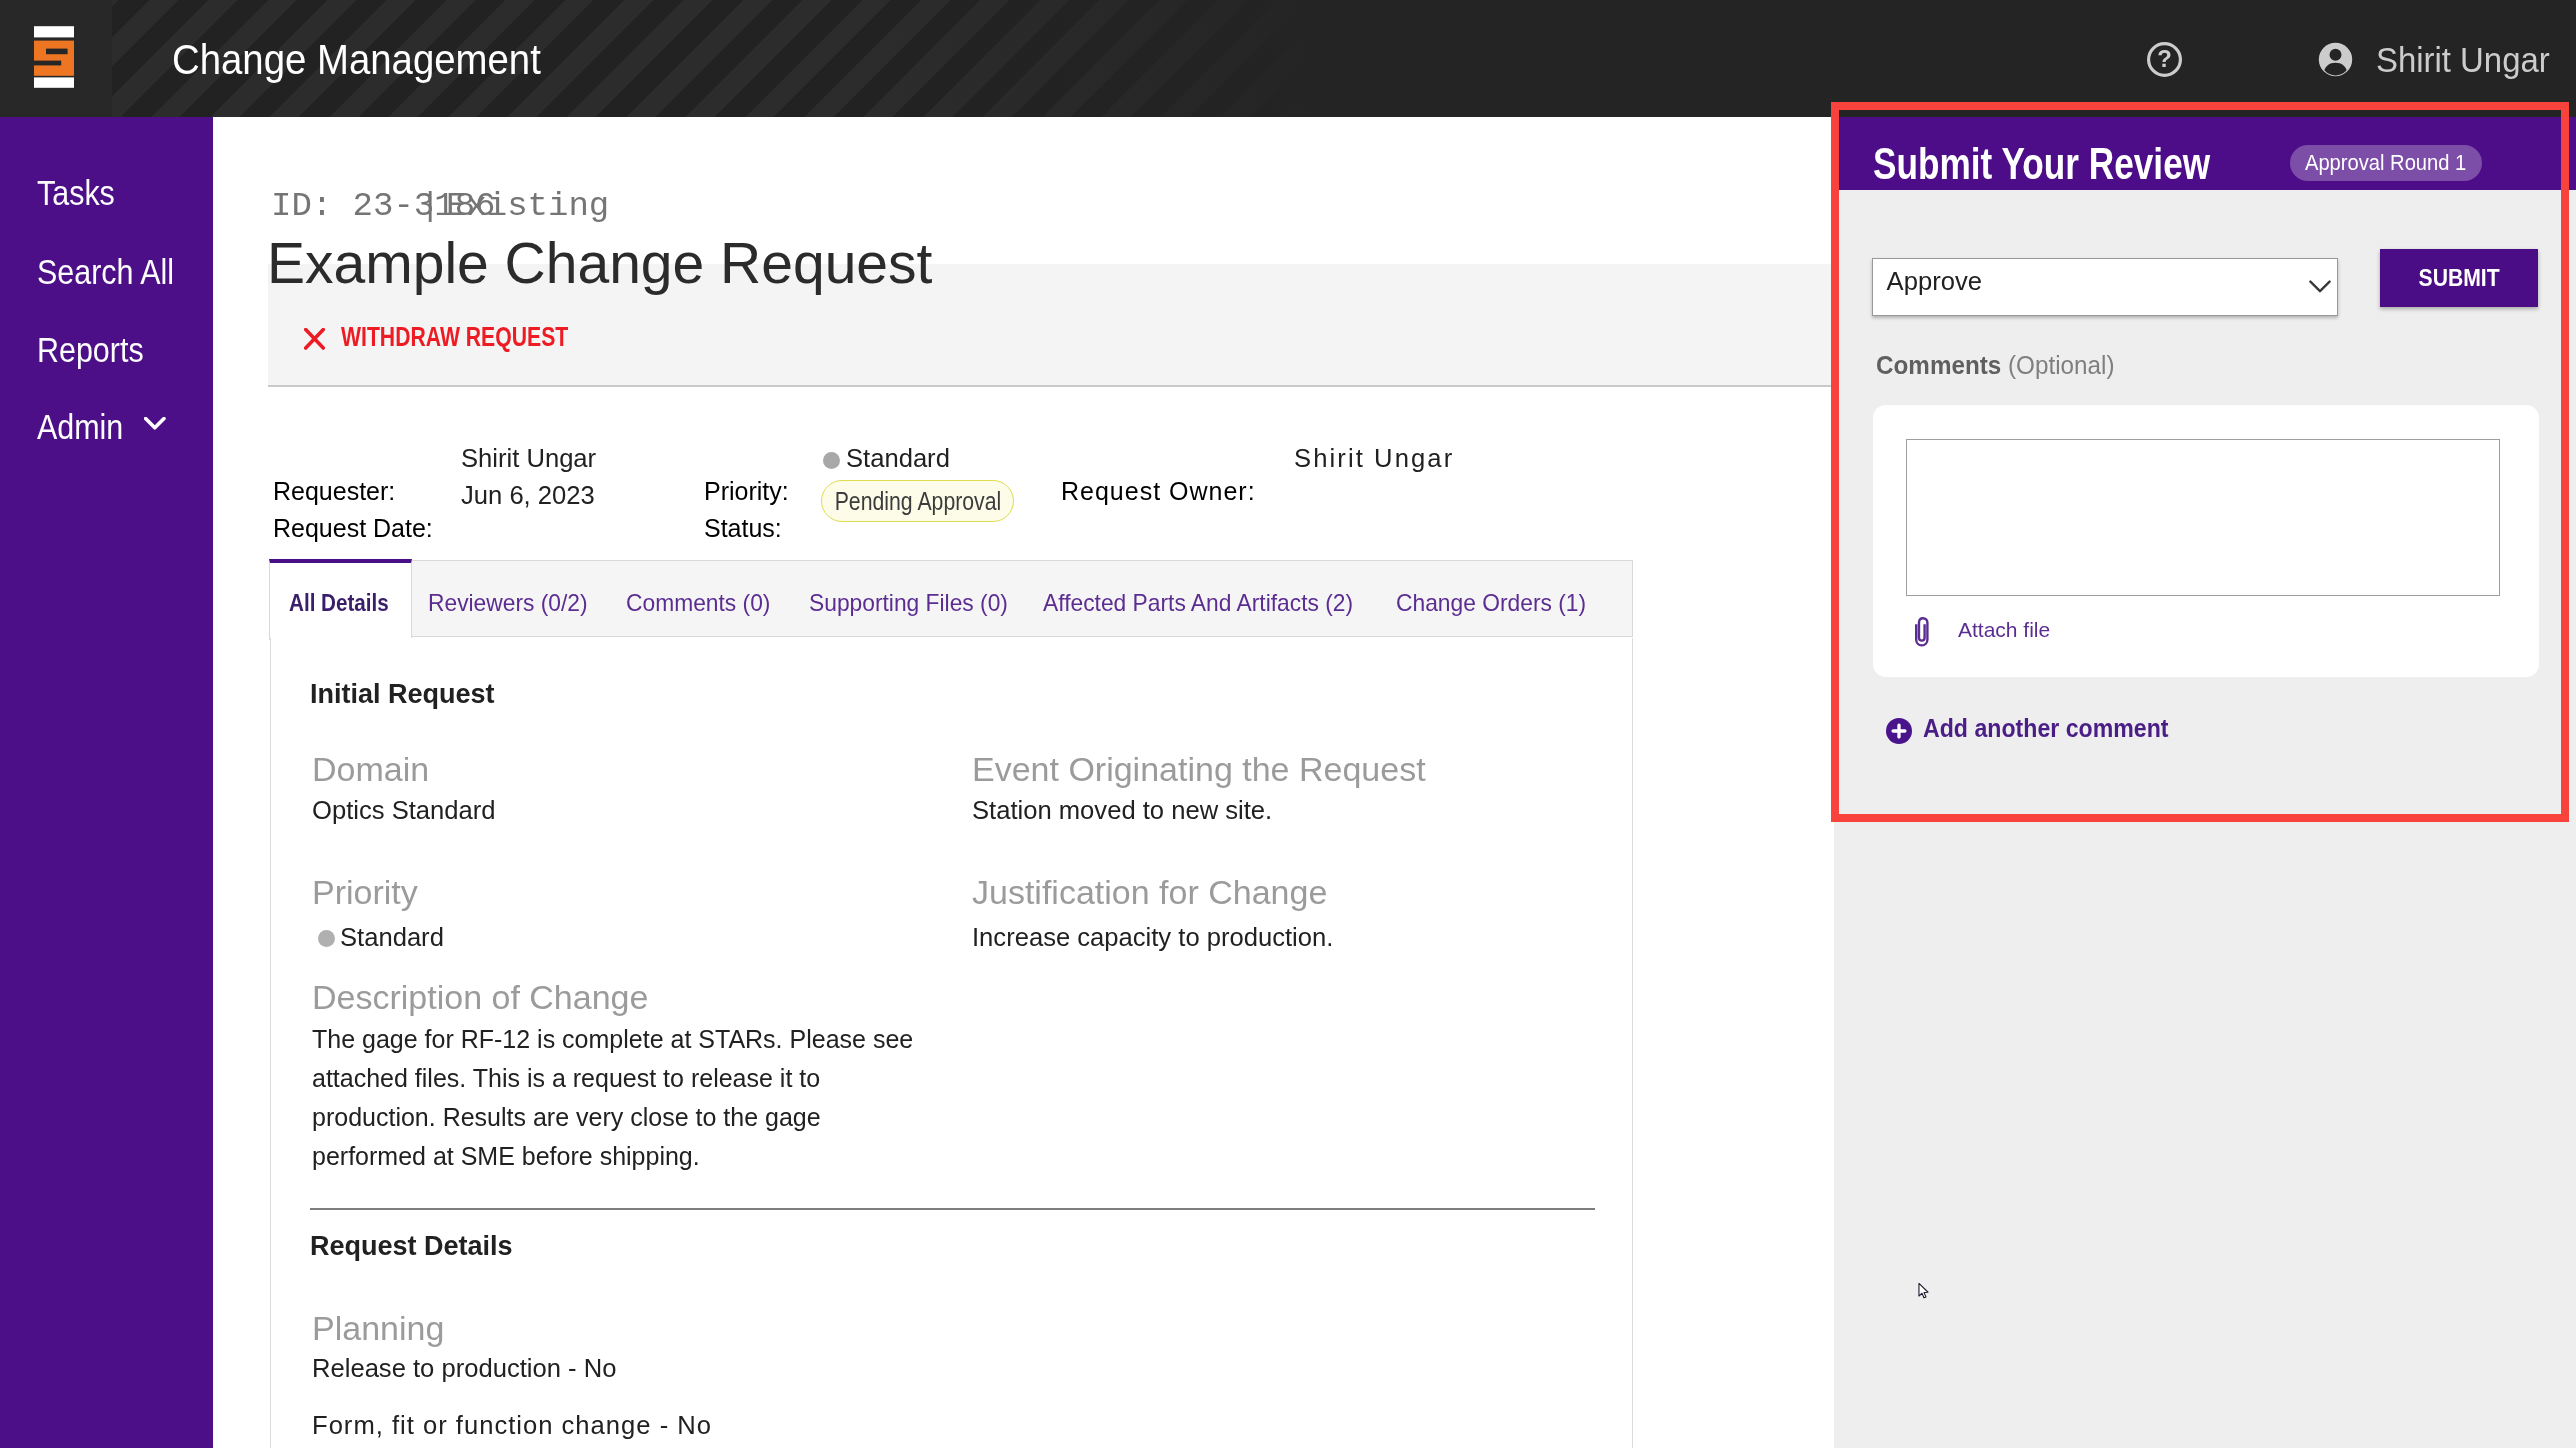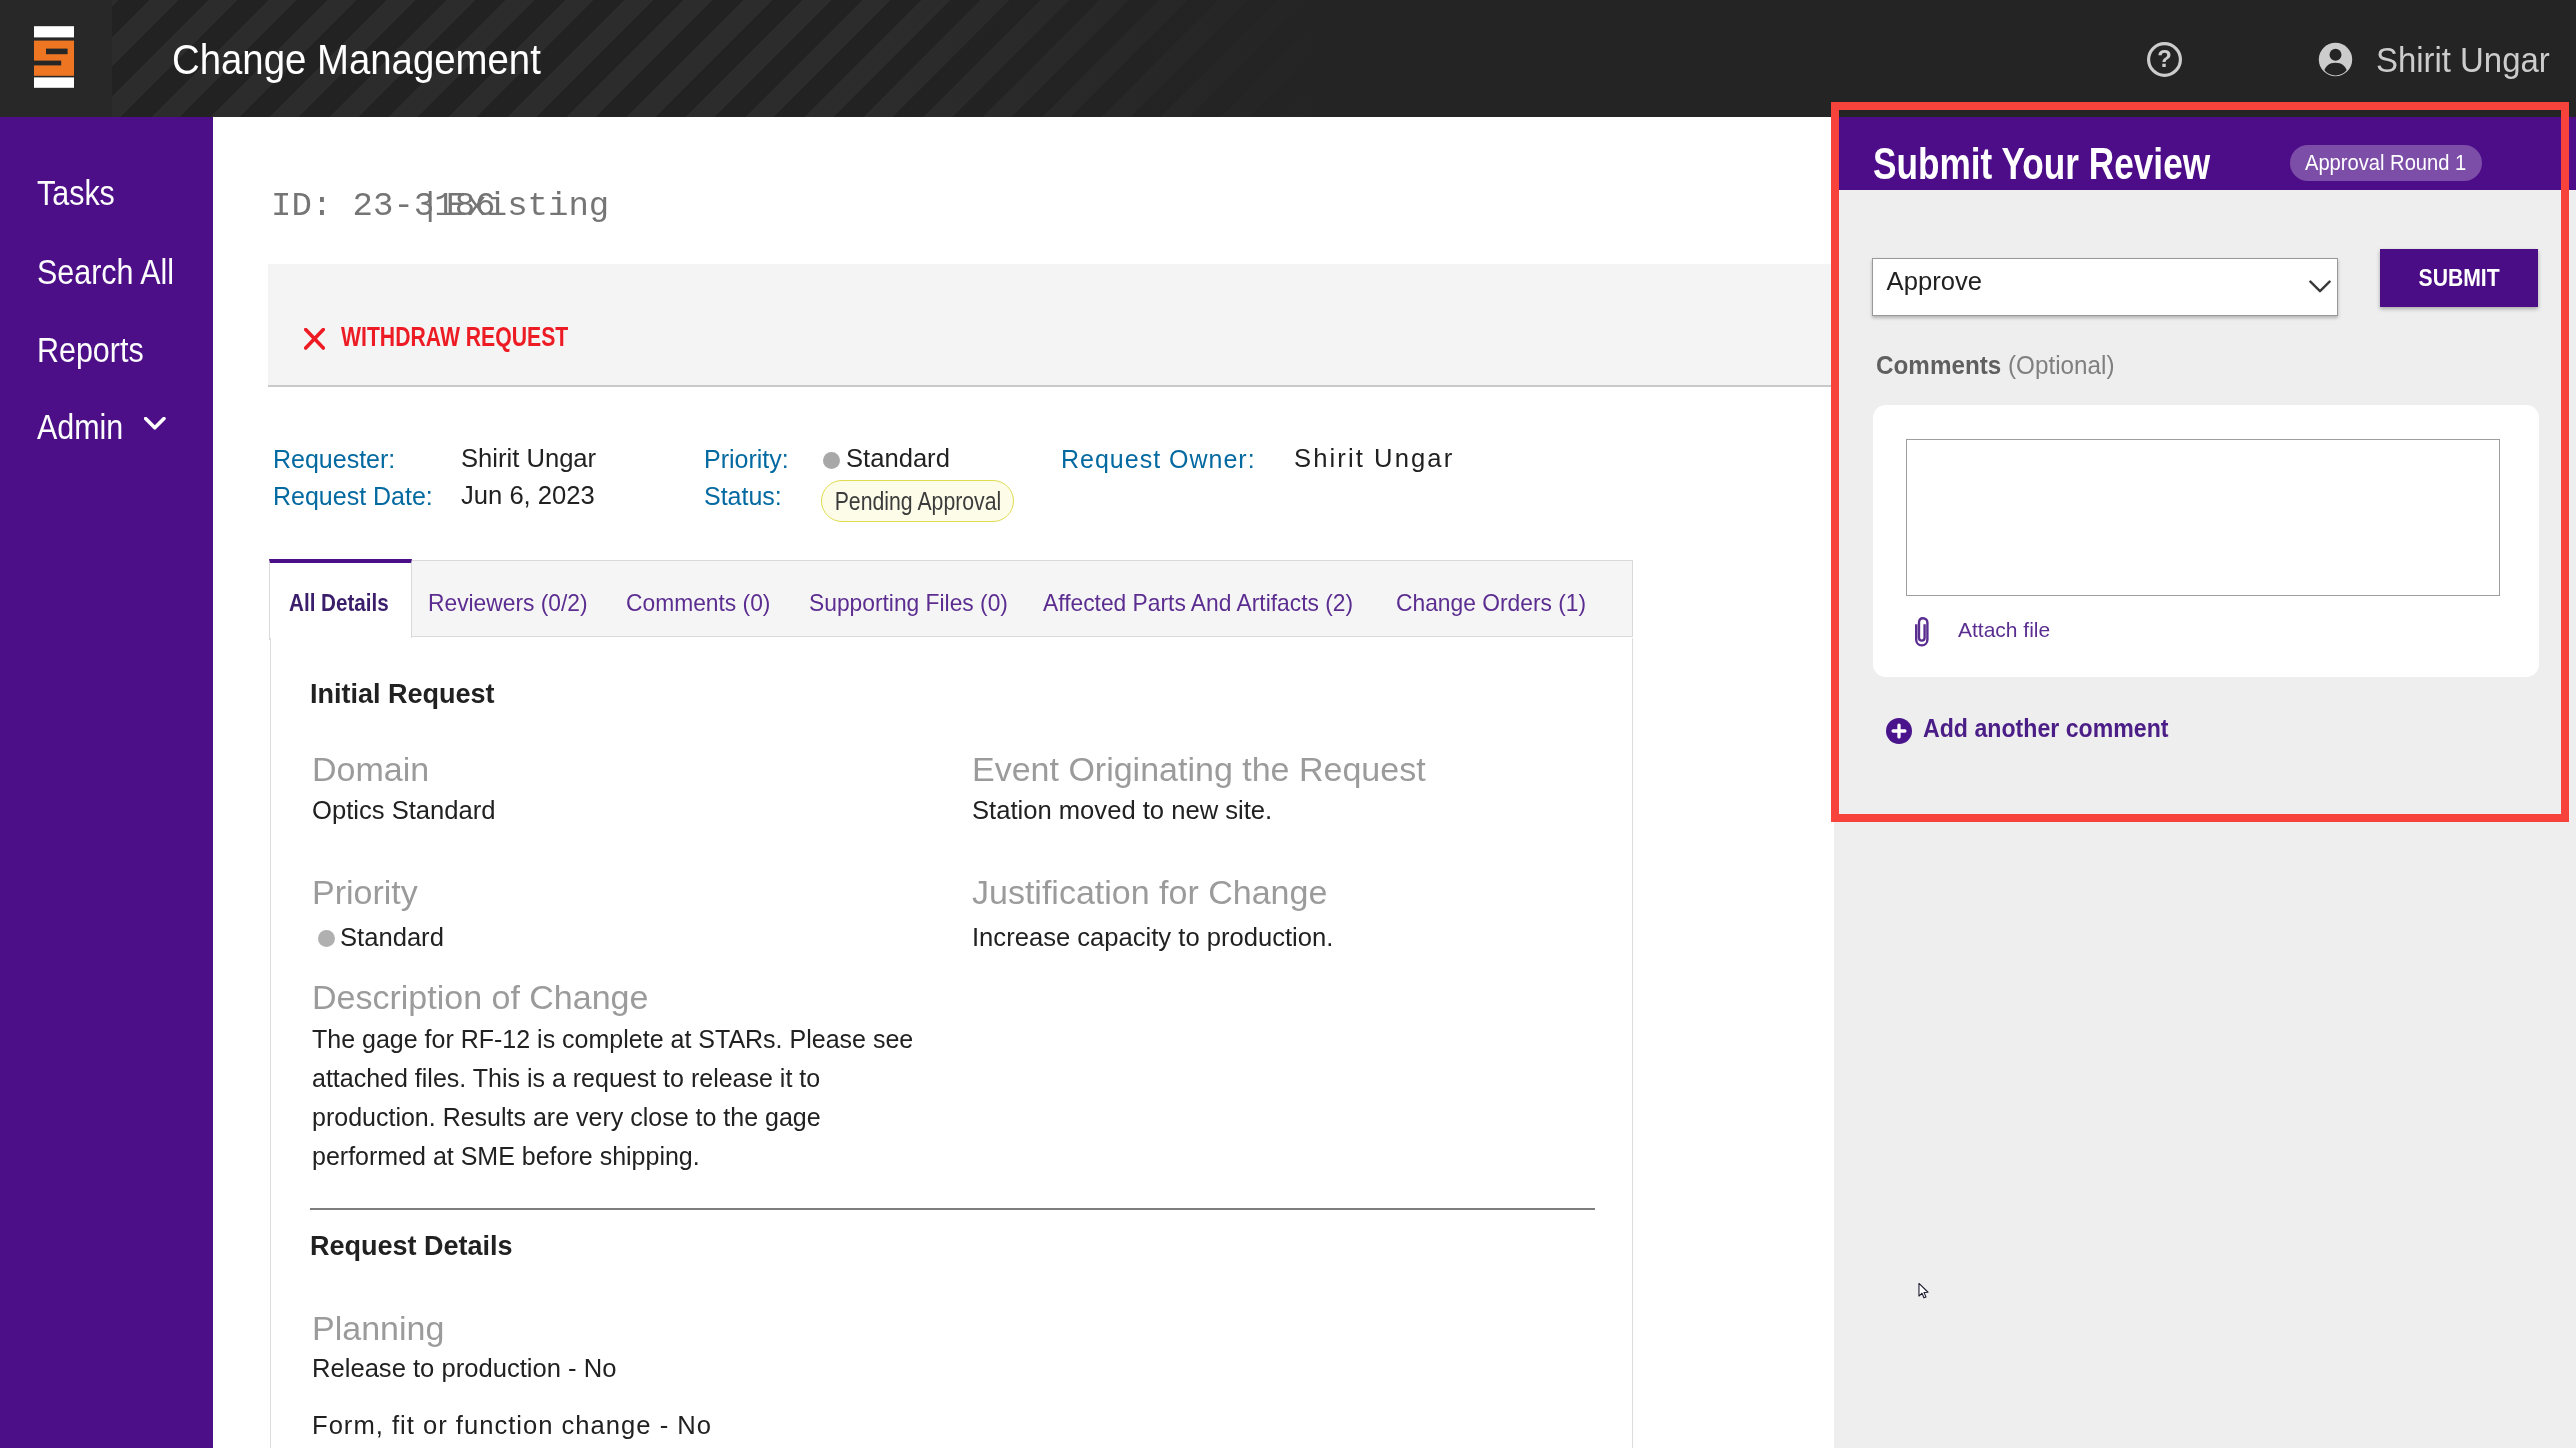--- a/index.html
+++ b/index.html
@@ -24,21 +24,21 @@
 #sidebar .item { position:absolute; left:37px; color:#fdfdfd; font-size:35px; line-height:35px; }
 
 
 #main { position:absolute; left:213px; top:117px; width:1621px; height:1332px; background:#fff; }
 #band { position:absolute; left:55px; top:147px; right:0; height:121px; background:#f4f4f4; }
 #banddiv { position:absolute; left:55px; top:268px; right:0; height:1.6px; background:#c9c9c9; }
 #h1 { position:absolute; left:54px; top:118px; font-size:57px; line-height:57px; color:#2b2b2b; }
 .crumb { position:absolute; top:77px; font-size:34px; line-height:25.6px; color:#757575;font-family:Liberation Mono, monospace; }
 #withdraw { position:absolute; left:128px; top:207px; color:#ed1c24; font-size:27px; line-height:27px; font-weight:bold; }
 
-.lab { position:absolute; color:#0369a1; font-size:25px; line-height:25px; white-space:nowrap; }
+.lab { position:absolute; color:#000000; font-size:25px; line-height:25px; white-space:nowrap;margin-top:32px; }
 .val { position:absolute; color:#212121; font-size:25.6px; line-height:25.6px; white-space:nowrap; }
 #pill-status { position:absolute; left:608px; top:363px; width:193px; height:42px; border:1.6px solid #e0dc50; background:#fcfce8; border-radius:21.6px; color:#3c3c3c; font-size:25px; display:flex; align-items:center; justify-content:center; white-space:nowrap; }
 
 
 #tabs { position:absolute; left:57px; top:443px; width:1363px; height:77px; background:#f5f5f5; border:1.6px solid #d9d9d9; }
 #tabact { position:absolute; left:-1.6px; top:-1.6px; width:143px; height:81px; background:#fff; border-left:1.6px solid #d9d9d9; border-right:1.6px solid #d9d9d9; border-top:4px solid #4a0e87; }
 .tablbl { position:absolute; top:29.6px; font-size:24px; line-height:24px; color:#5c2d91; white-space:nowrap; transform-origin:left top; transform:scaleX(0.95); }
 
 
 #card { position:absolute; left:57px; top:521px; width:1363px; height:812px; background:#fff; border-left:1.6px solid #dcdcdc; border-right:1.6px solid #dcdcdc; }
@@ -100,20 +100,21 @@
     <path d="M2 2 L13.5 13.5 L25 2" fill="none" stroke="#fff" stroke-width="4.5" stroke-linecap="round" stroke-linejoin="round"></path>
   </svg>
 </div>
 
 <div id="main">
   <div id="band"></div>
   <div id="banddiv"></div>
   <div class="crumb" style="left:58px">ID: 23-3186</div>
   <div class="crumb" style="left:207px">|</div>
   <div class="crumb" style="left:233px">Existing</div>
+  <div id="h1">Example Change Request</div>
   <svg class="abs" style="left:91px;top:211px" width="21" height="21.6" viewBox="0 0 26 27">
     <path d="M2 2 L24 25 M24 2 L2 25" stroke="#ed1c24" stroke-width="4.5" stroke-linecap="round"></path>
   </svg>
   <div id="withdraw"><span class="sx" style="transform:scaleX(0.785)">WITHDRAW REQUEST</span></div>
 
   <div class="lab" style="left:60px;top:330px">Requester:</div>
   <div class="val" style="left:248px;top:329px">Shirit Ungar</div>
   <div class="lab" style="left:491px;top:330px">Priority:</div>
   <div class="dot abs" style="left:610px;top:335px;background:#a8a8a8"></div>
   <div class="val" style="left:633px;top:329px">Standard</div>

